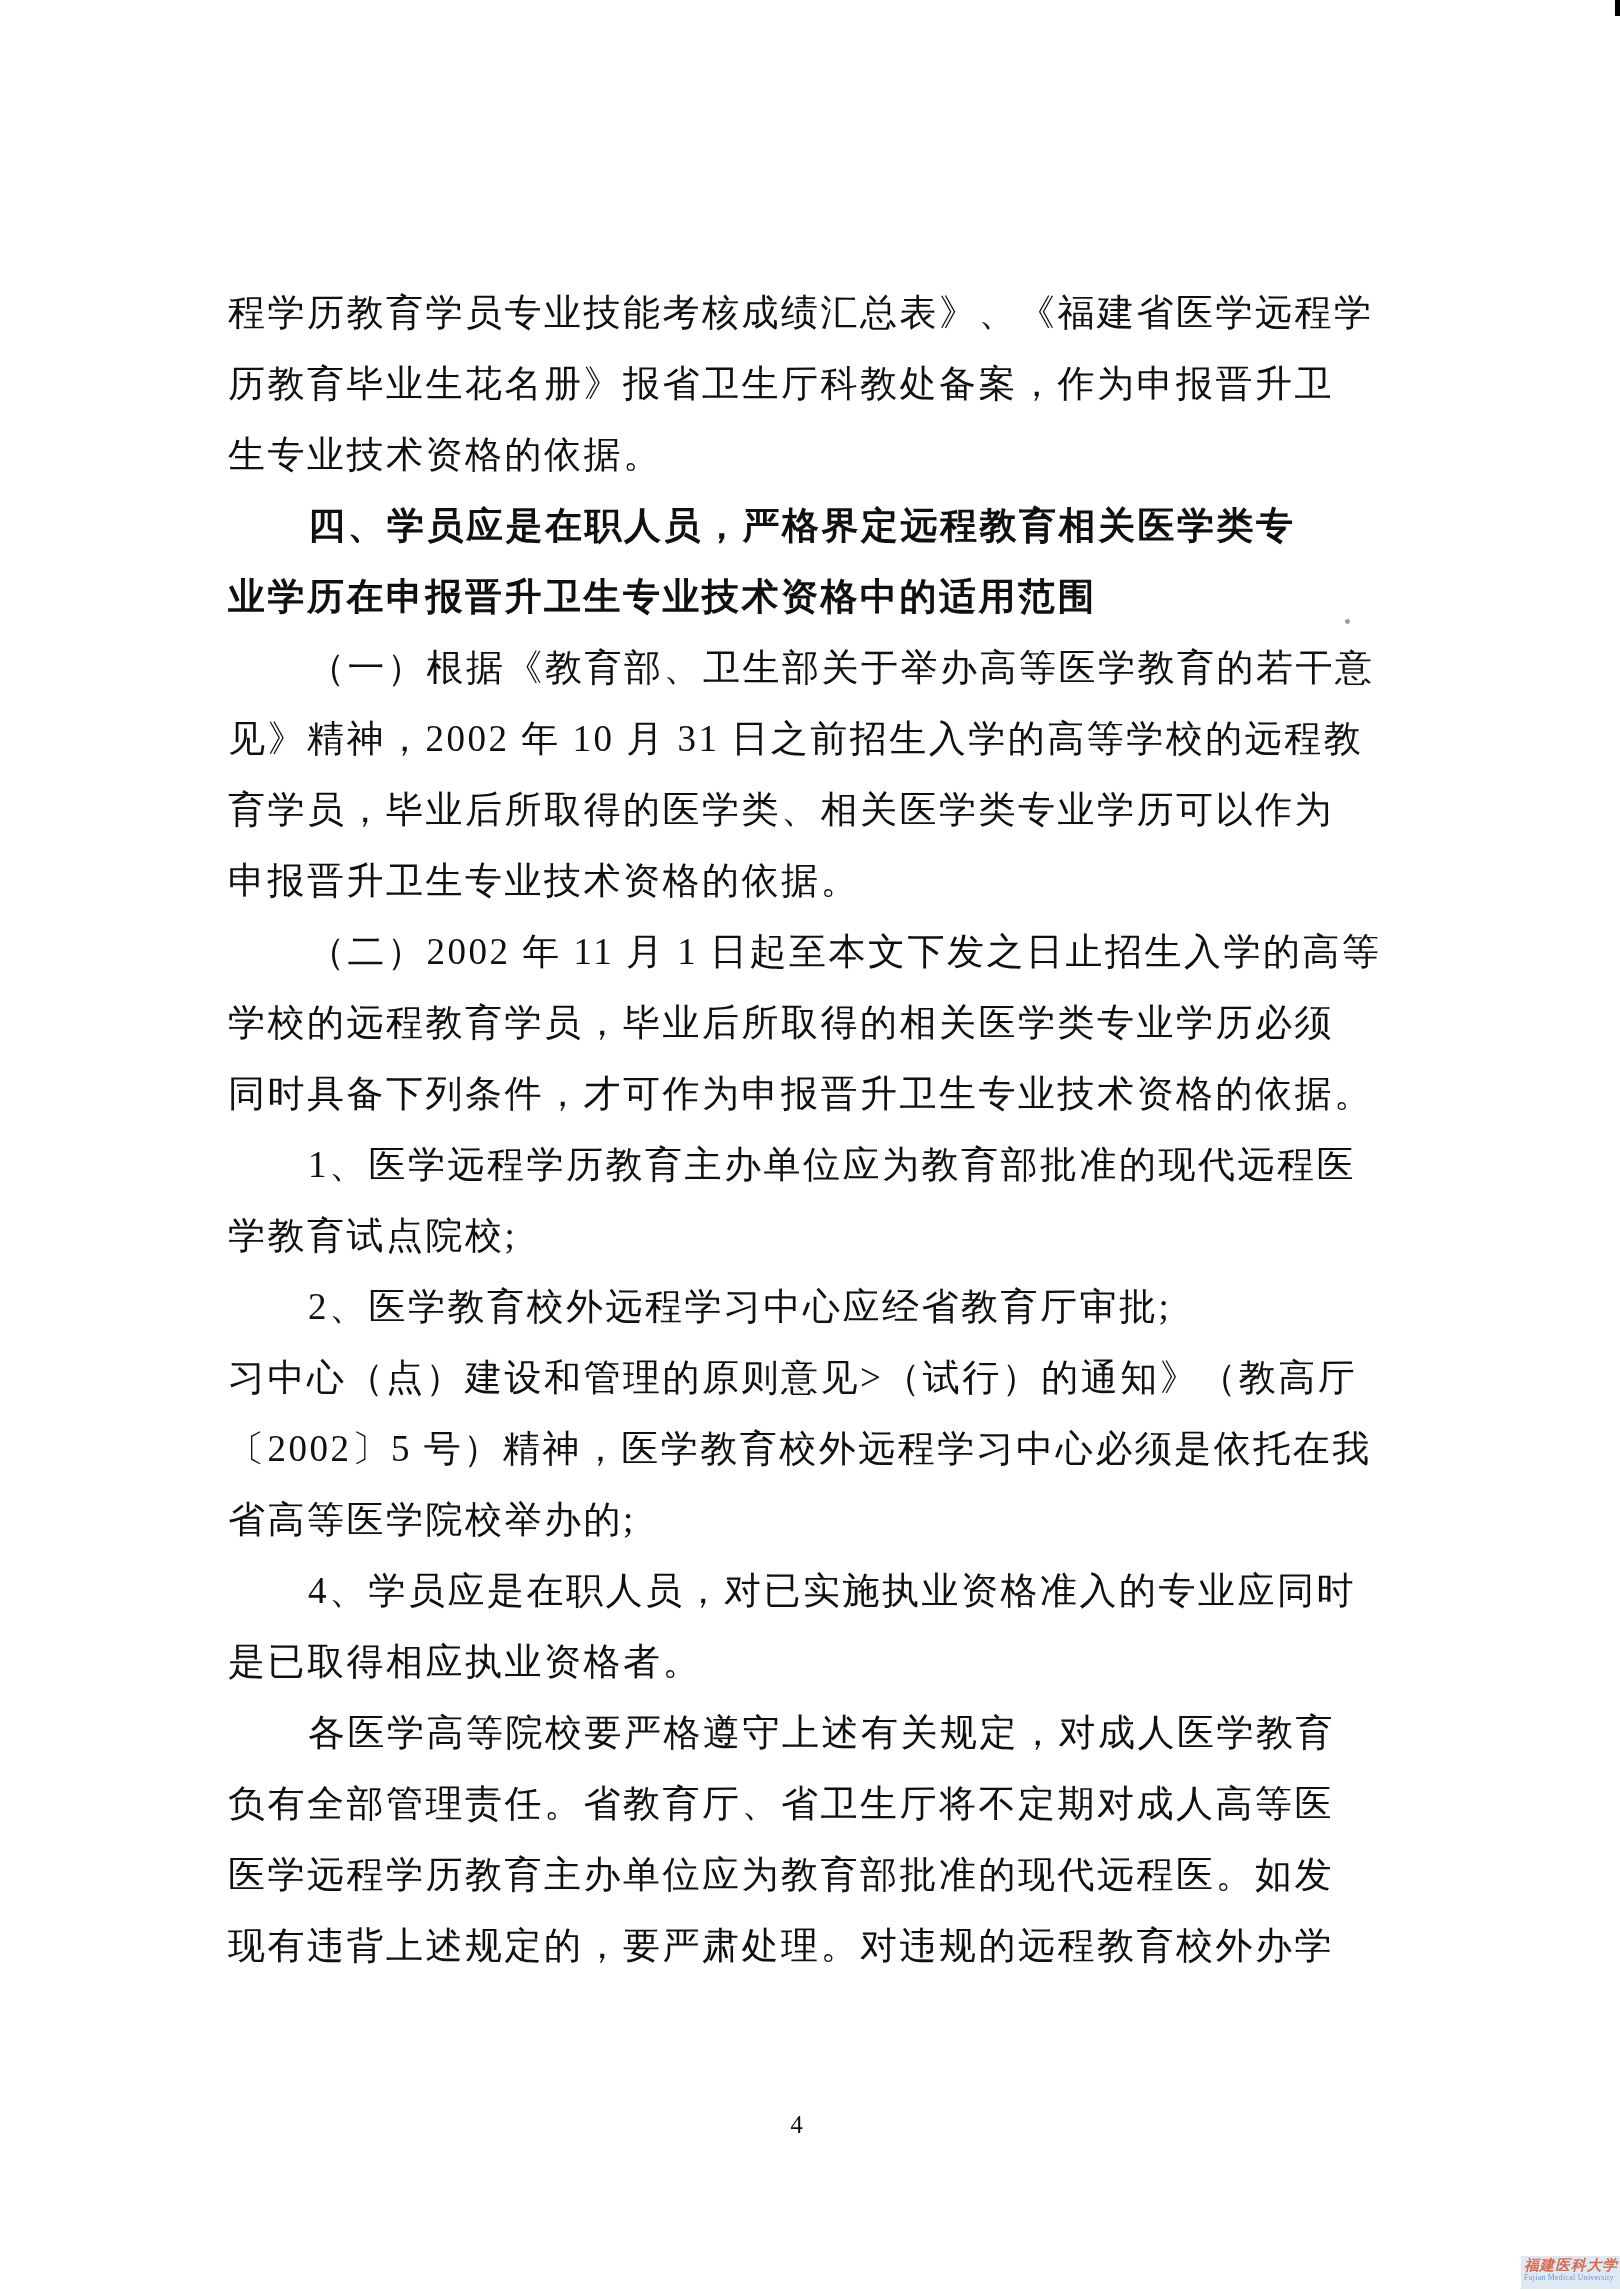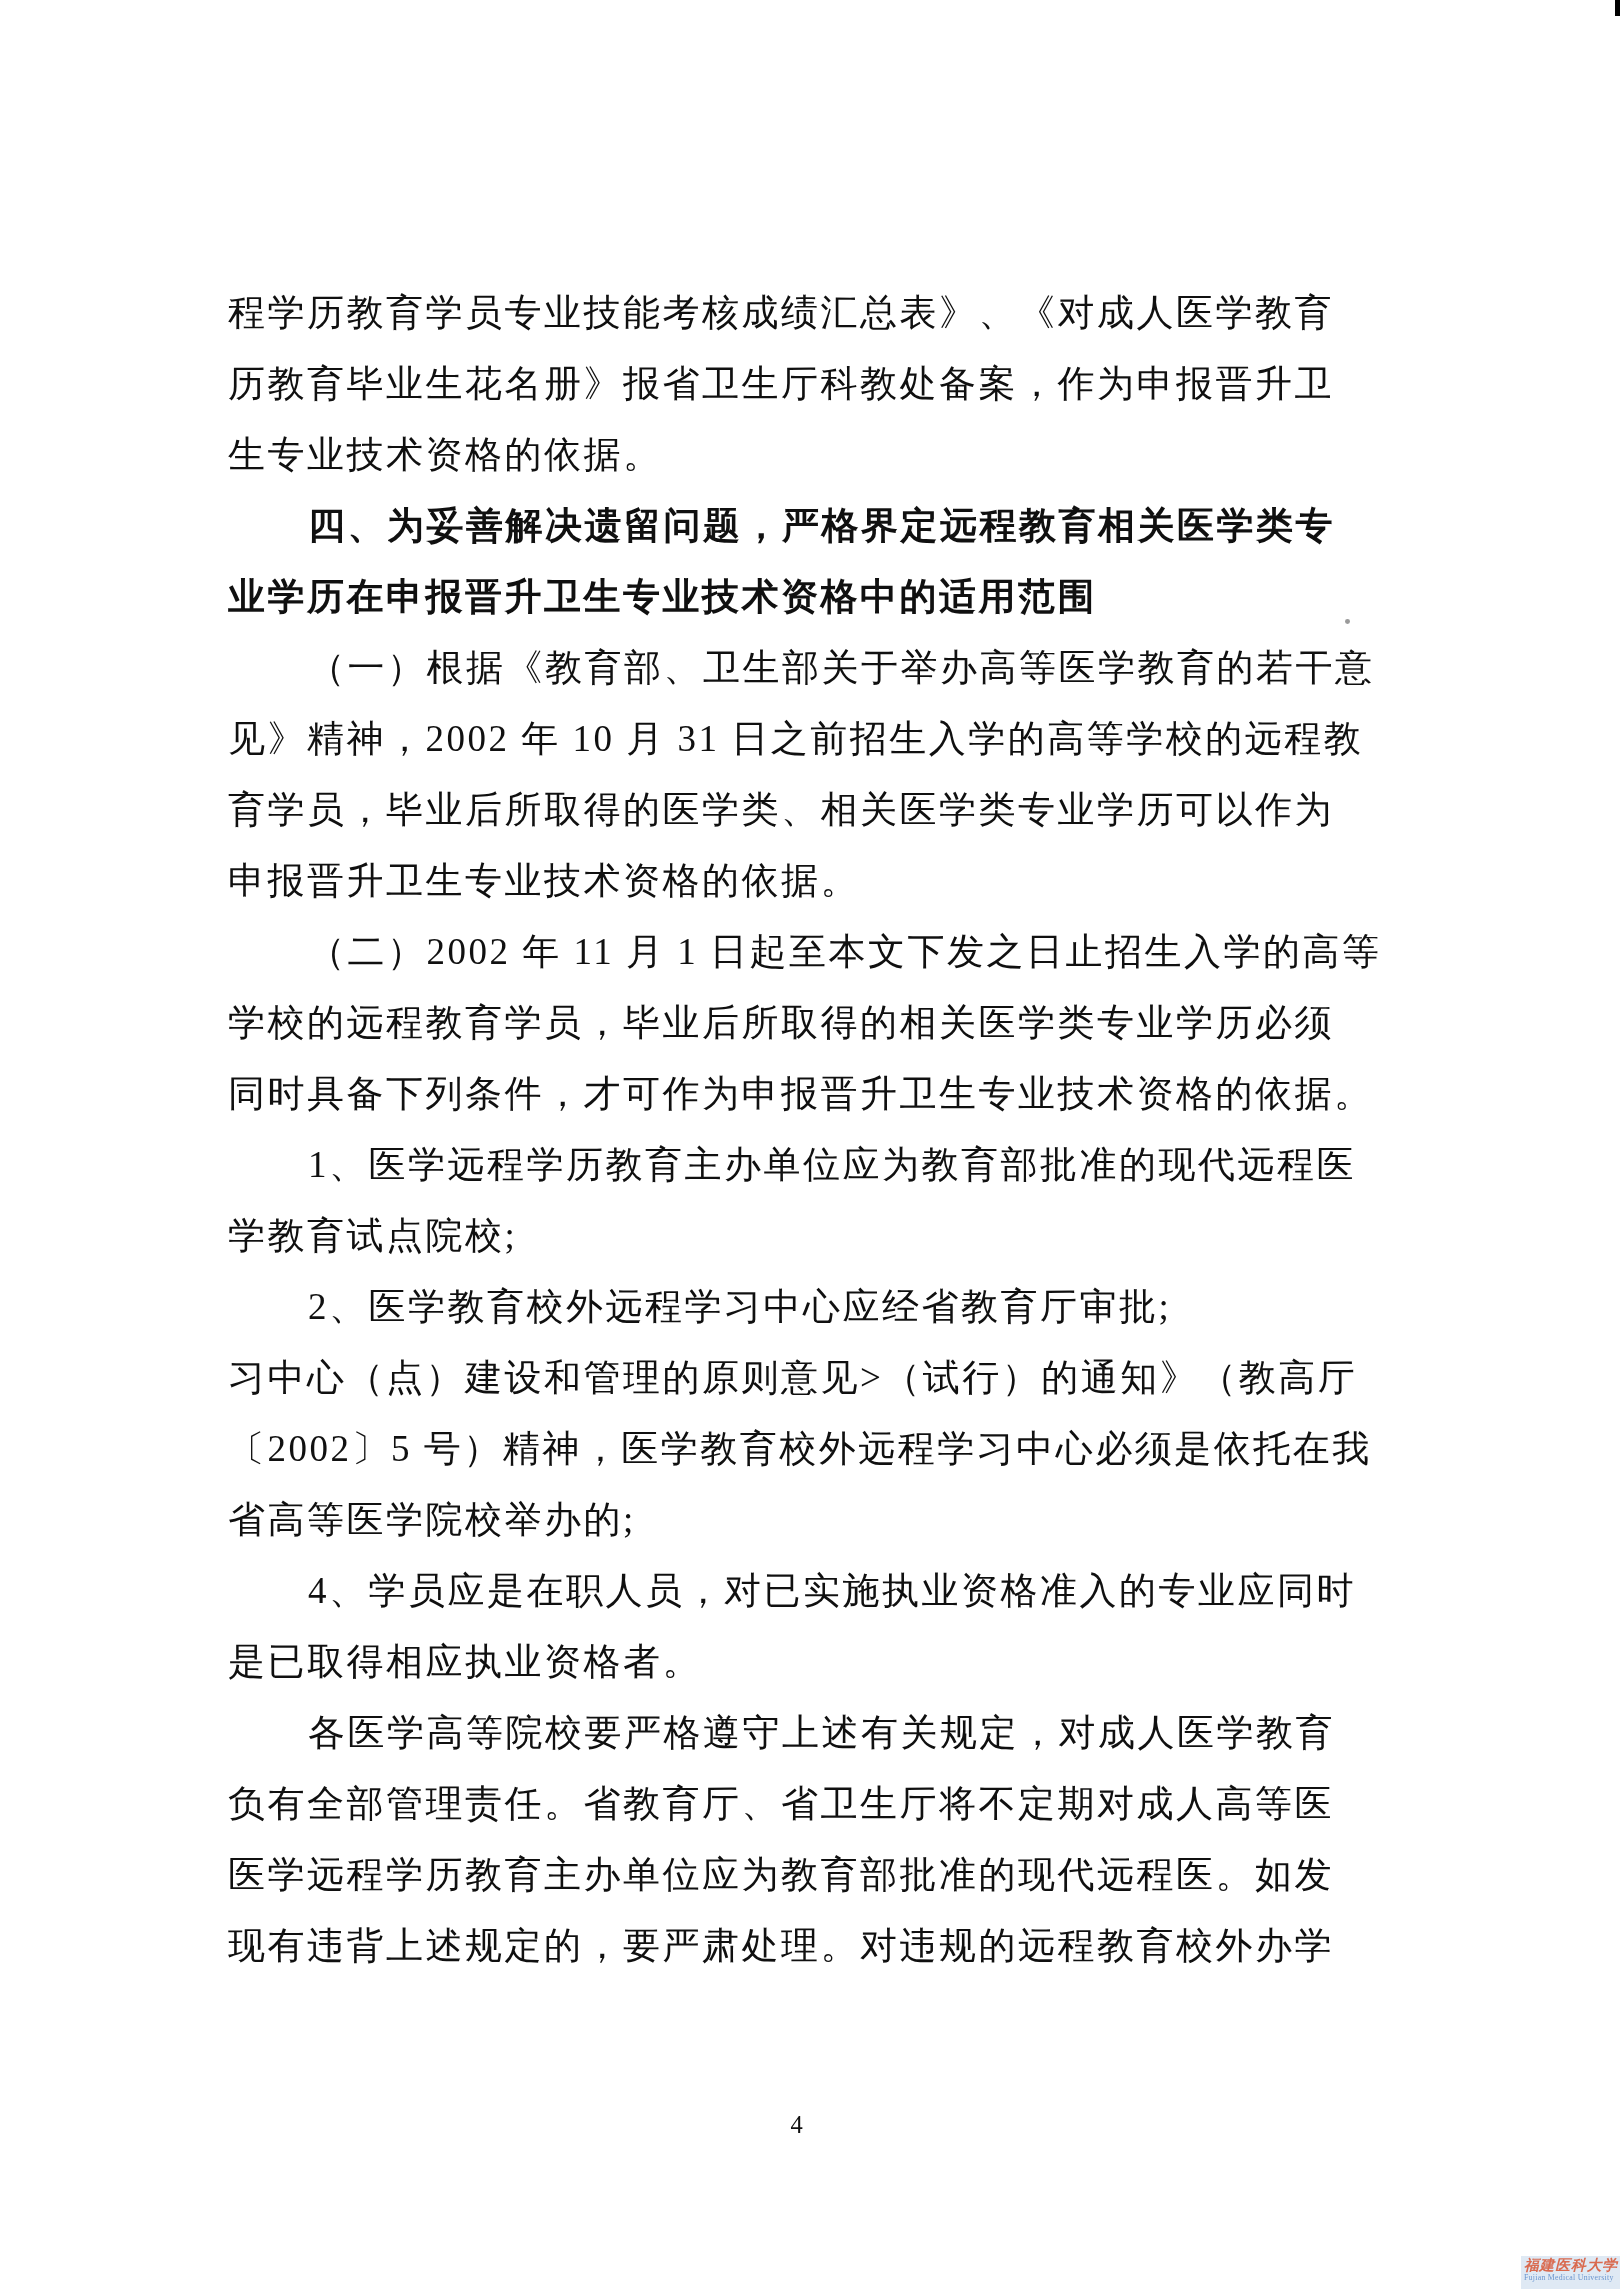--- a/index.html
+++ b/index.html
@@ -82,24 +82,24 @@
 </style>
 </head>
 <body>
 
 <div class="page">
 
   <div class="scan-mark-topright"></div>
   <div class="scan-dot"></div>
 
   <div class="doc-text">
-    <div class="line">程学历教育学员专业技能考核成绩汇总表》、《对成人医学教育</div>
+    <div class="line">程学历教育学员专业技能考核成绩汇总表》、《福建省医学远程学</div>
     <div class="line">历教育毕业生花名册》报省卫生厅科教处备案，作为申报晋升卫</div>
     <div class="line">生专业技术资格的依据。</div>
-    <div class="line indent bold">四、为妥善解决遗留问题，严格界定远程教育相关医学类专</div>
+    <div class="line indent bold">四、学员应是在职人员，严格界定远程教育相关医学类专</div>
     <div class="line bold">业学历在申报晋升卫生专业技术资格中的适用范围</div>
     <div class="line indent">（一）根据《教育部、卫生部关于举办高等医学教育的若干意</div>
     <div class="line">见》精神，2002 年 10 月 31 日之前招生入学的高等学校的远程教</div>
     <div class="line">育学员，毕业后所取得的医学类、相关医学类专业学历可以作为</div>
     <div class="line">申报晋升卫生专业技术资格的依据。</div>
     <div class="line indent">（二）2002 年 11 月 1 日起至本文下发之日止招生入学的高等</div>
     <div class="line">学校的远程教育学员，毕业后所取得的相关医学类专业学历必须</div>
     <div class="line">同时具备下列条件，才可作为申报晋升卫生专业技术资格的依据。</div>
     <div class="line indent">1、医学远程学历教育主办单位应为教育部批准的现代远程医</div>
     <div class="line">学教育试点院校;</div>

